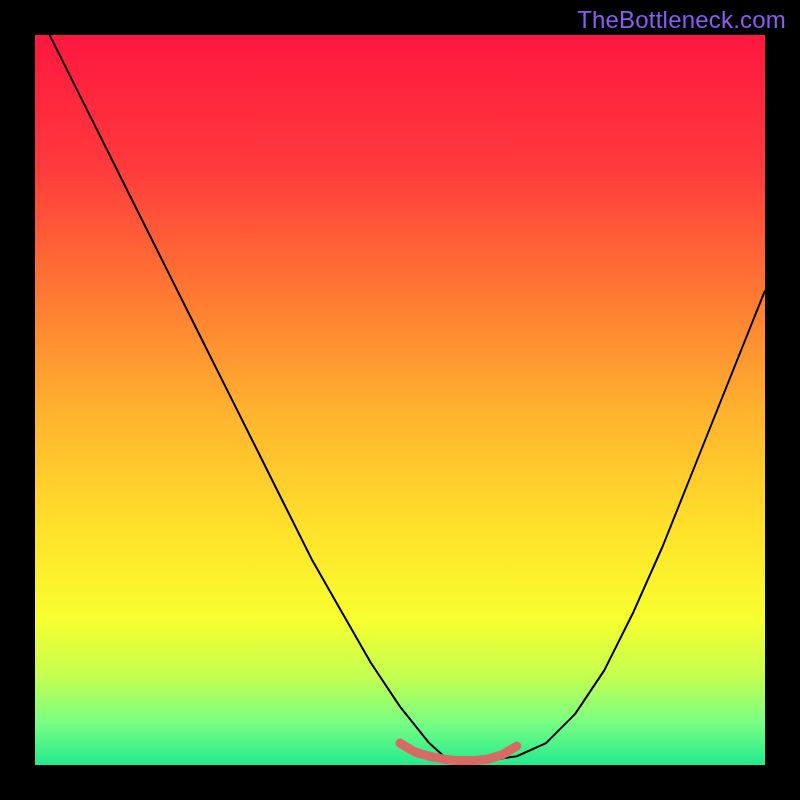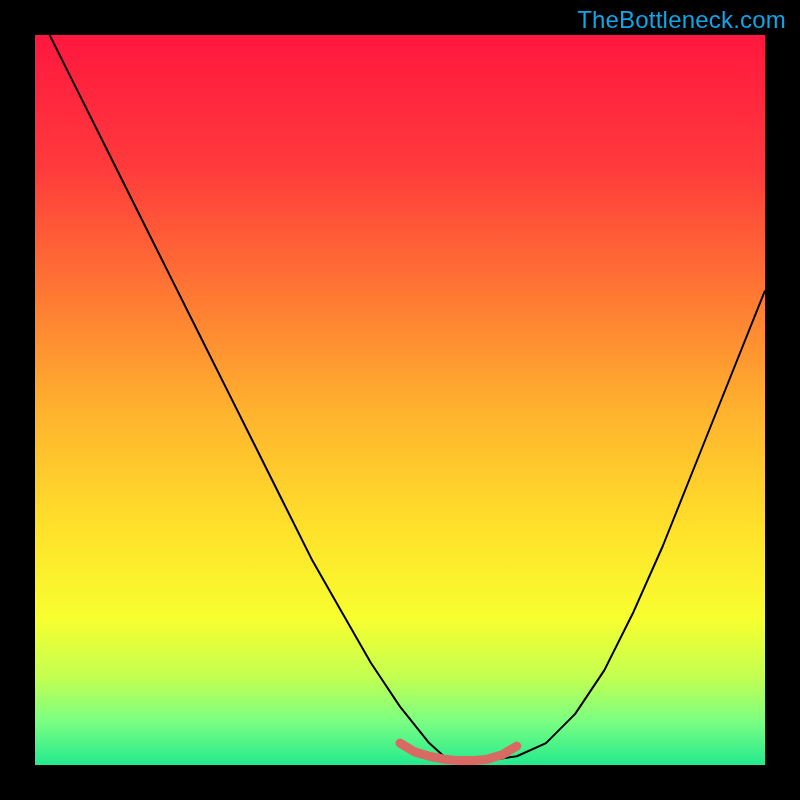--- a/index.html
+++ b/index.html
@@ -14,21 +14,21 @@
   .frame {
     position: relative;
     width: 800px;
     height: 800px;
     background: #000;
   }
   .watermark {
     position: absolute;
     top: 6px;
     right: 14px;
-    color: #0ea5e9;
+    color: #8b5cf6;
     font-size: 24px;
     font-weight: 500;
     letter-spacing: 0.2px;
     z-index: 10;
     user-select: none;
   }
   svg.chart {
     position: absolute;
     top: 0;
     left: 0;

